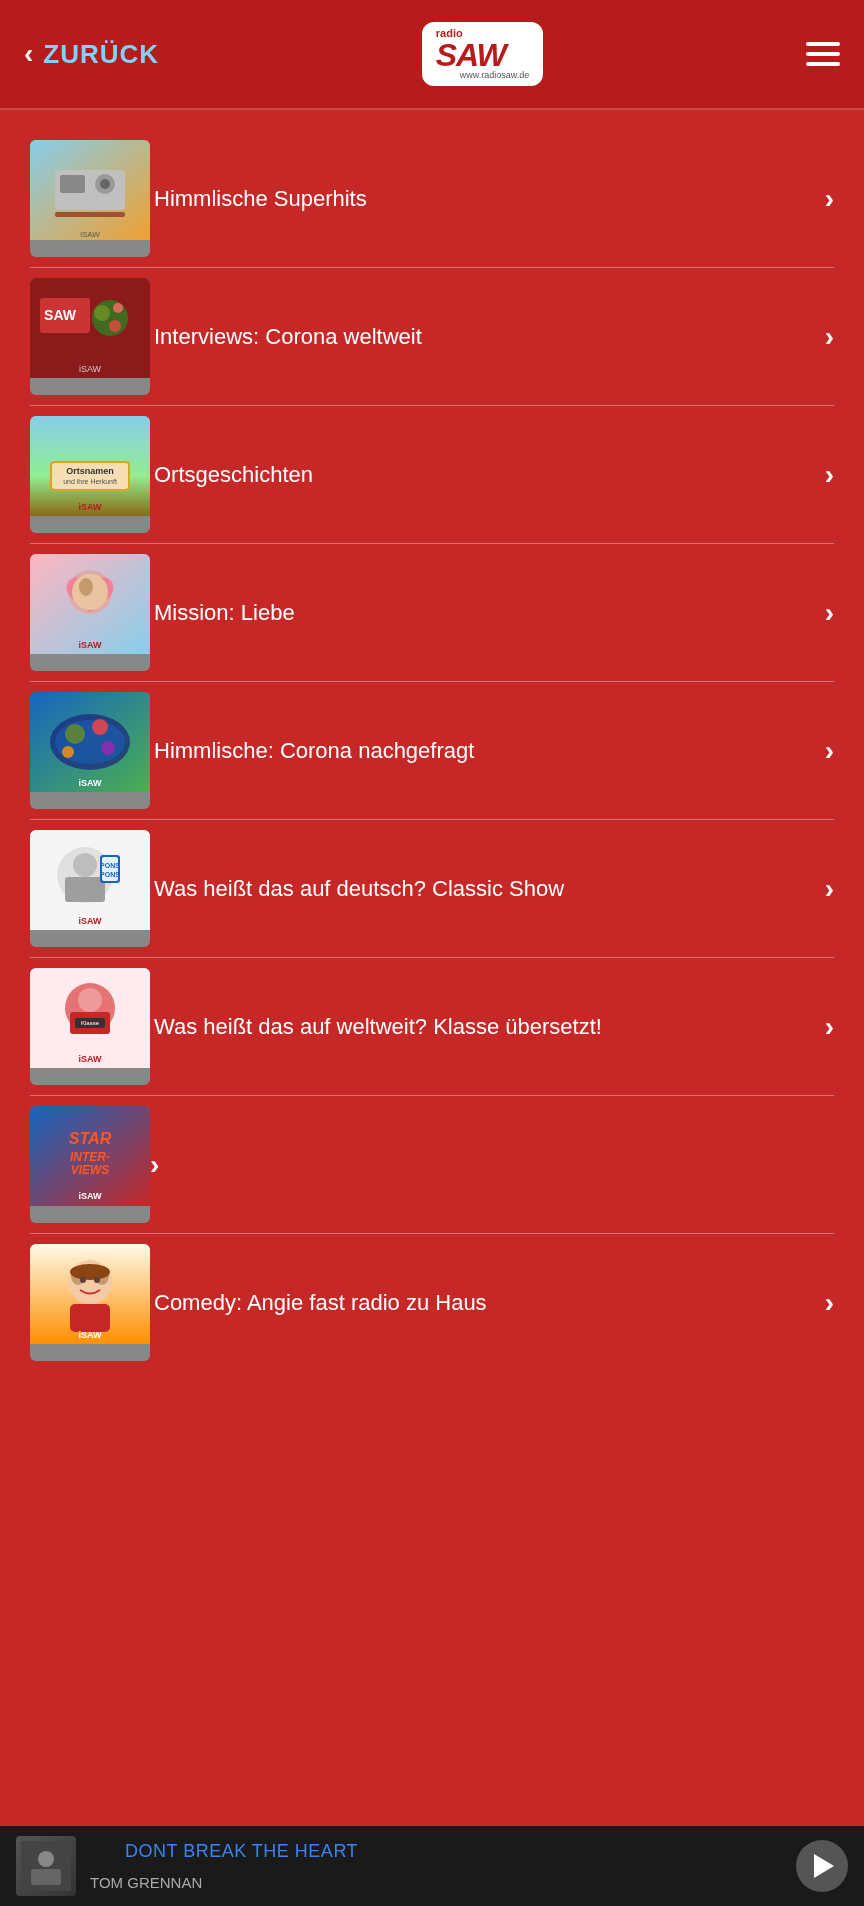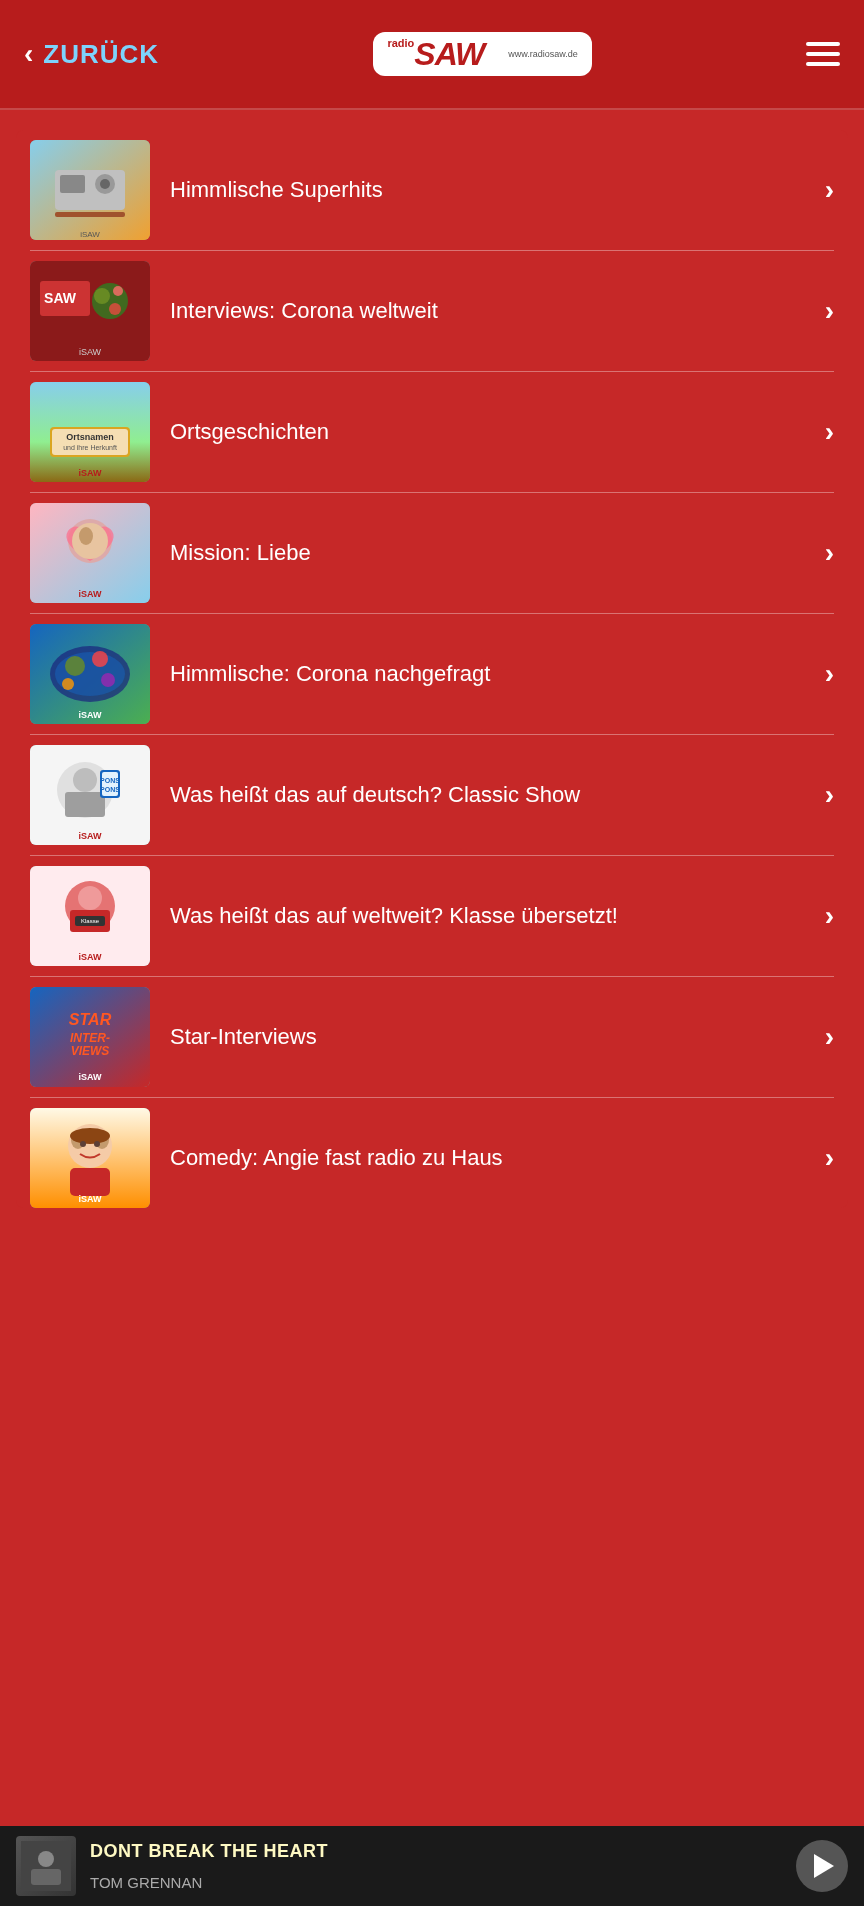--- a/index.html
+++ b/index.html
@@ -44,21 +44,22 @@
     .header-logo {
       display: flex;
       align-items: center;
       justify-content: center;
     }
     .logo-box {
       background: white;
       border-radius: 12px;
       padding: 6px 14px;
       display: flex;
-      align-items: center;
+      flex-direction: column;
+      align-items: flex-start;
       line-height: 1;
     }
     .logo-radio {
       font-size: 11px;
       color: #b71c1c;
       font-weight: bold;
       text-transform: lowercase;
       align-self: flex-start;
     }
     .logo-saw {
@@ -101,30 +102,30 @@
     
     .list-item {
       display: flex;
       align-items: center;
       padding: 10px 14px 0 14px;
       cursor: pointer;
       min-height: 110px;
     }
     .list-item-thumbnail {
       width: 120px;
-      height: 100px;
+      height: 117px;
       flex-shrink: 0;
       border-radius: 6px;
       overflow: hidden;
       position: relative;
       background: #888;
     }
     .list-item-text {
       flex: 1;
-      padding: 0 20px;
+      padding: 0 4px;
       font-size: 22px;
       color: white;
       font-weight: 400;
     }
     .list-item-arrow {
       font-size: 28px;
       color: white;
       font-weight: bold;
     }
     .list-divider {
@@ -159,23 +160,24 @@
       height: 100%;
       display: flex;
       align-items: center;
       justify-content: center;
     }
     .np-info {
       flex: 1;
     }
     .np-title {
       font-size: 18px;
-      font-weight: bold;
-      color: #fef9c3;
+      font-weight: normal;
+      color: #3b82f6;
       letter-spacing: 0.5px;
+      margin-left: 35px;
     }
     .np-artist {
       font-size: 15px;
       color: #aaa;
       margin-top: 12px;
     }
     .np-play-btn {
       width: 52px;
       height: 52px;
       border-radius: 50%;
@@ -352,21 +354,20 @@
                 <stop offset="0%" stop-color="#1565C0"></stop>
                 <stop offset="100%" stop-color="#c62828"></stop>
               </linearGradient>
             </defs>
         <rect width="120" height="100" fill="url(#g8)"></rect>
         <text x="60" y="38" font-size="16" fill="#ff5722" text-anchor="middle" font-family="Arial" font-weight="900" font-style="italic">STAR</text>
         <text x="60" y="55" font-size="12" fill="#ff5722" text-anchor="middle" font-family="Arial" font-weight="900" font-style="italic">INTER-</text>
         <text x="60" y="68" font-size="12" fill="#ff5722" text-anchor="middle" font-family="Arial" font-weight="900" font-style="italic">VIEWS</text>
         <text x="60" y="93" font-size="9" fill="white" text-anchor="middle" font-family="Arial" font-weight="bold">iSAW</text>
       </svg></div>
-        <div class="list-item-text">Star-Interviews</div>
         <div class="list-item-arrow">›</div>
       </div>
       <div class="list-divider"></div>
       <div class="list-item">
         <div class="list-item-thumbnail"><svg width="120" height="100" viewBox="0 0 120 100">
         <defs>
               <linearGradient id="g9" x1="0" y1="0" x2="0" y2="1">
                 <stop offset="0%" stop-color="#fff9e6"></stop>
                 <stop offset="100%" stop-color="#ff8f00"></stop>
               </linearGradient>

